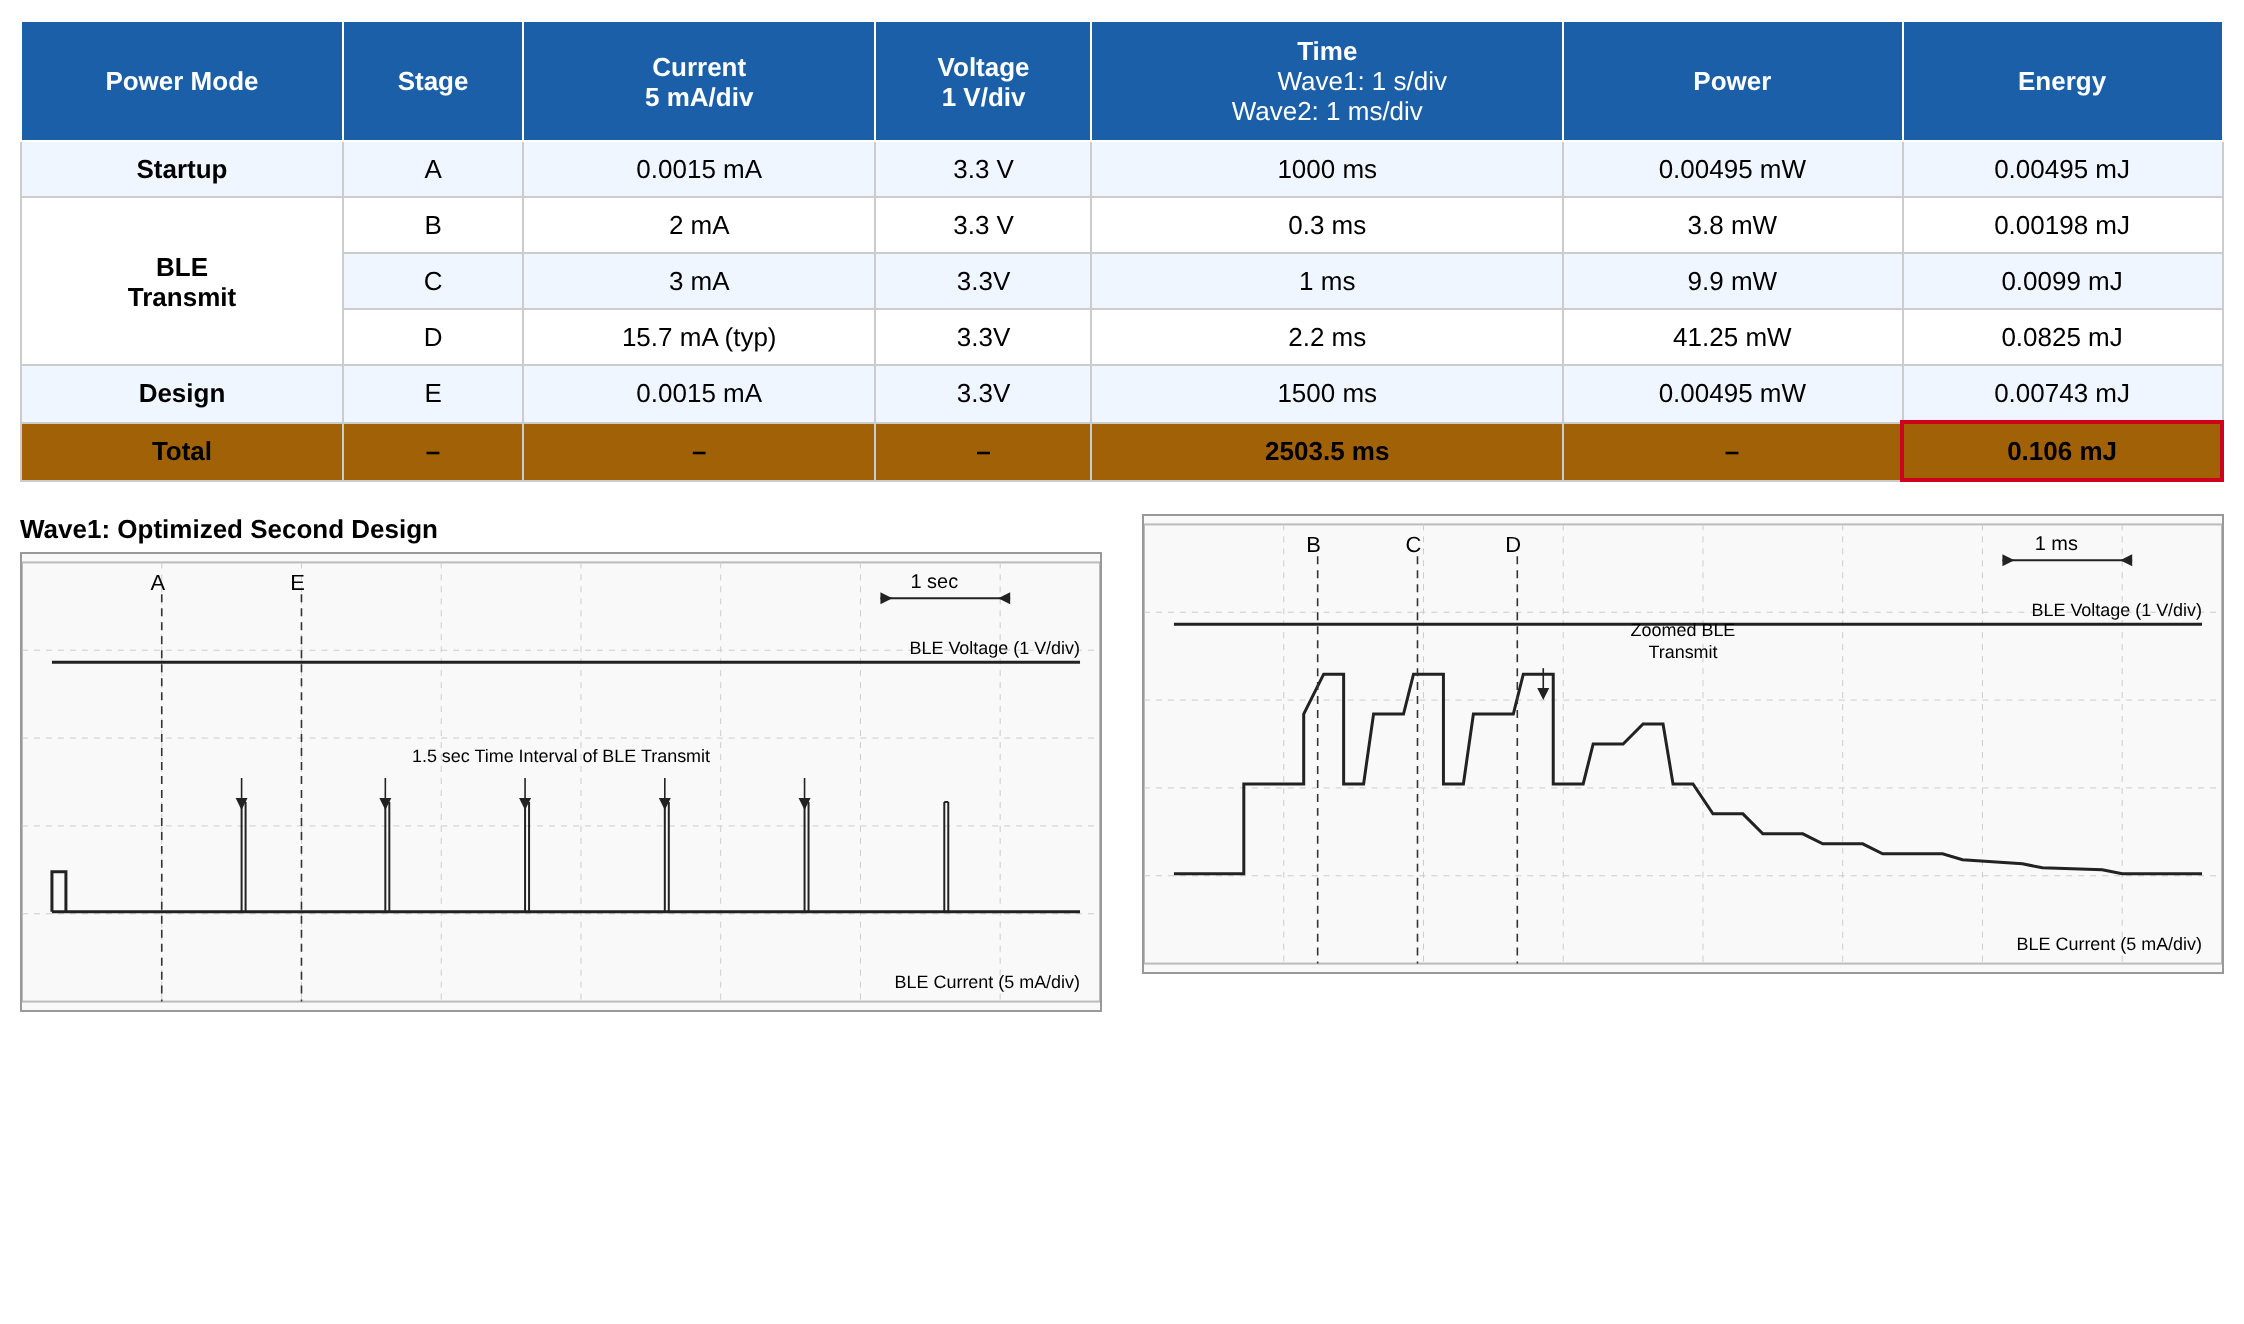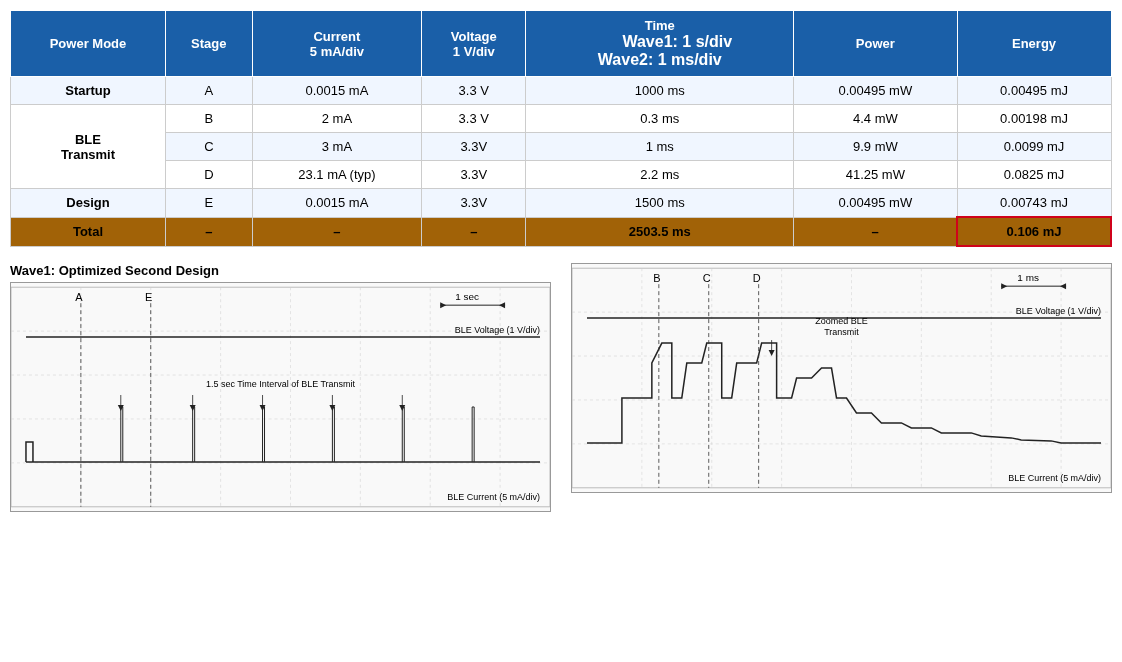--- a/index.html
+++ b/index.html
@@ -71,21 +71,21 @@
 </head>
 <body>
 
 <table class="data-table">
   <thead>
     <tr>
       <th>Power Mode</th>
       <th>Stage</th>
       <th>Current<br>5 mA/div</th>
       <th>Voltage<br>1 V/div</th>
-      <th>Time<br><span style="font-weight:bold;font-size:16px;margin-left:35px;">Wave1: 1 s/div<br>Wave2: 1 ms/div</span></th>
+      <th>Time<br><span style="font-weight:normal;font-size:13px;margin-left:35px;">Wave1: 1 s/div<br>Wave2: 1 ms/div</span></th>
       <th>Power</th>
       <th>Energy</th>
     </tr>
   </thead>
   <tbody>
 
     <tr class="row-light">
       <td class="bold-cell">Startup</td>
       <td>A</td>
       <td>0.0015 mA</td>
@@ -94,36 +94,36 @@
       <td>0.00495 mW</td>
       <td>0.00495 mJ</td>
     </tr>
 
     <tr class="row-white">
       <td class="bold-cell" rowspan="3">BLE<br>Transmit</td>
       <td>B</td>
       <td>2 mA</td>
       <td>3.3 V</td>
       <td>0.3 ms</td>
-      <td>4.4 mW</td>
+      <td>3.8 mW</td>
       <td>0.00198 mJ</td>
     </tr>
 
     <tr class="row-light">
       <td>C</td>
       <td>3 mA</td>
       <td>3.3V</td>
       <td>1 ms</td>
       <td>9.9 mW</td>
       <td>0.0099 mJ</td>
     </tr>
 
     <tr class="row-white">
       <td>D</td>
-      <td>23.1 mA (typ)</td>
+      <td>15.7 mA (typ)</td>
       <td>3.3V</td>
       <td>2.2 ms</td>
       <td>41.25 mW</td>
       <td>0.0825 mJ</td>
     </tr>
 
     <tr class="row-light">
       <td class="bold-cell">Design</td>
       <td>E</td>
       <td>0.0015 mA</td>

